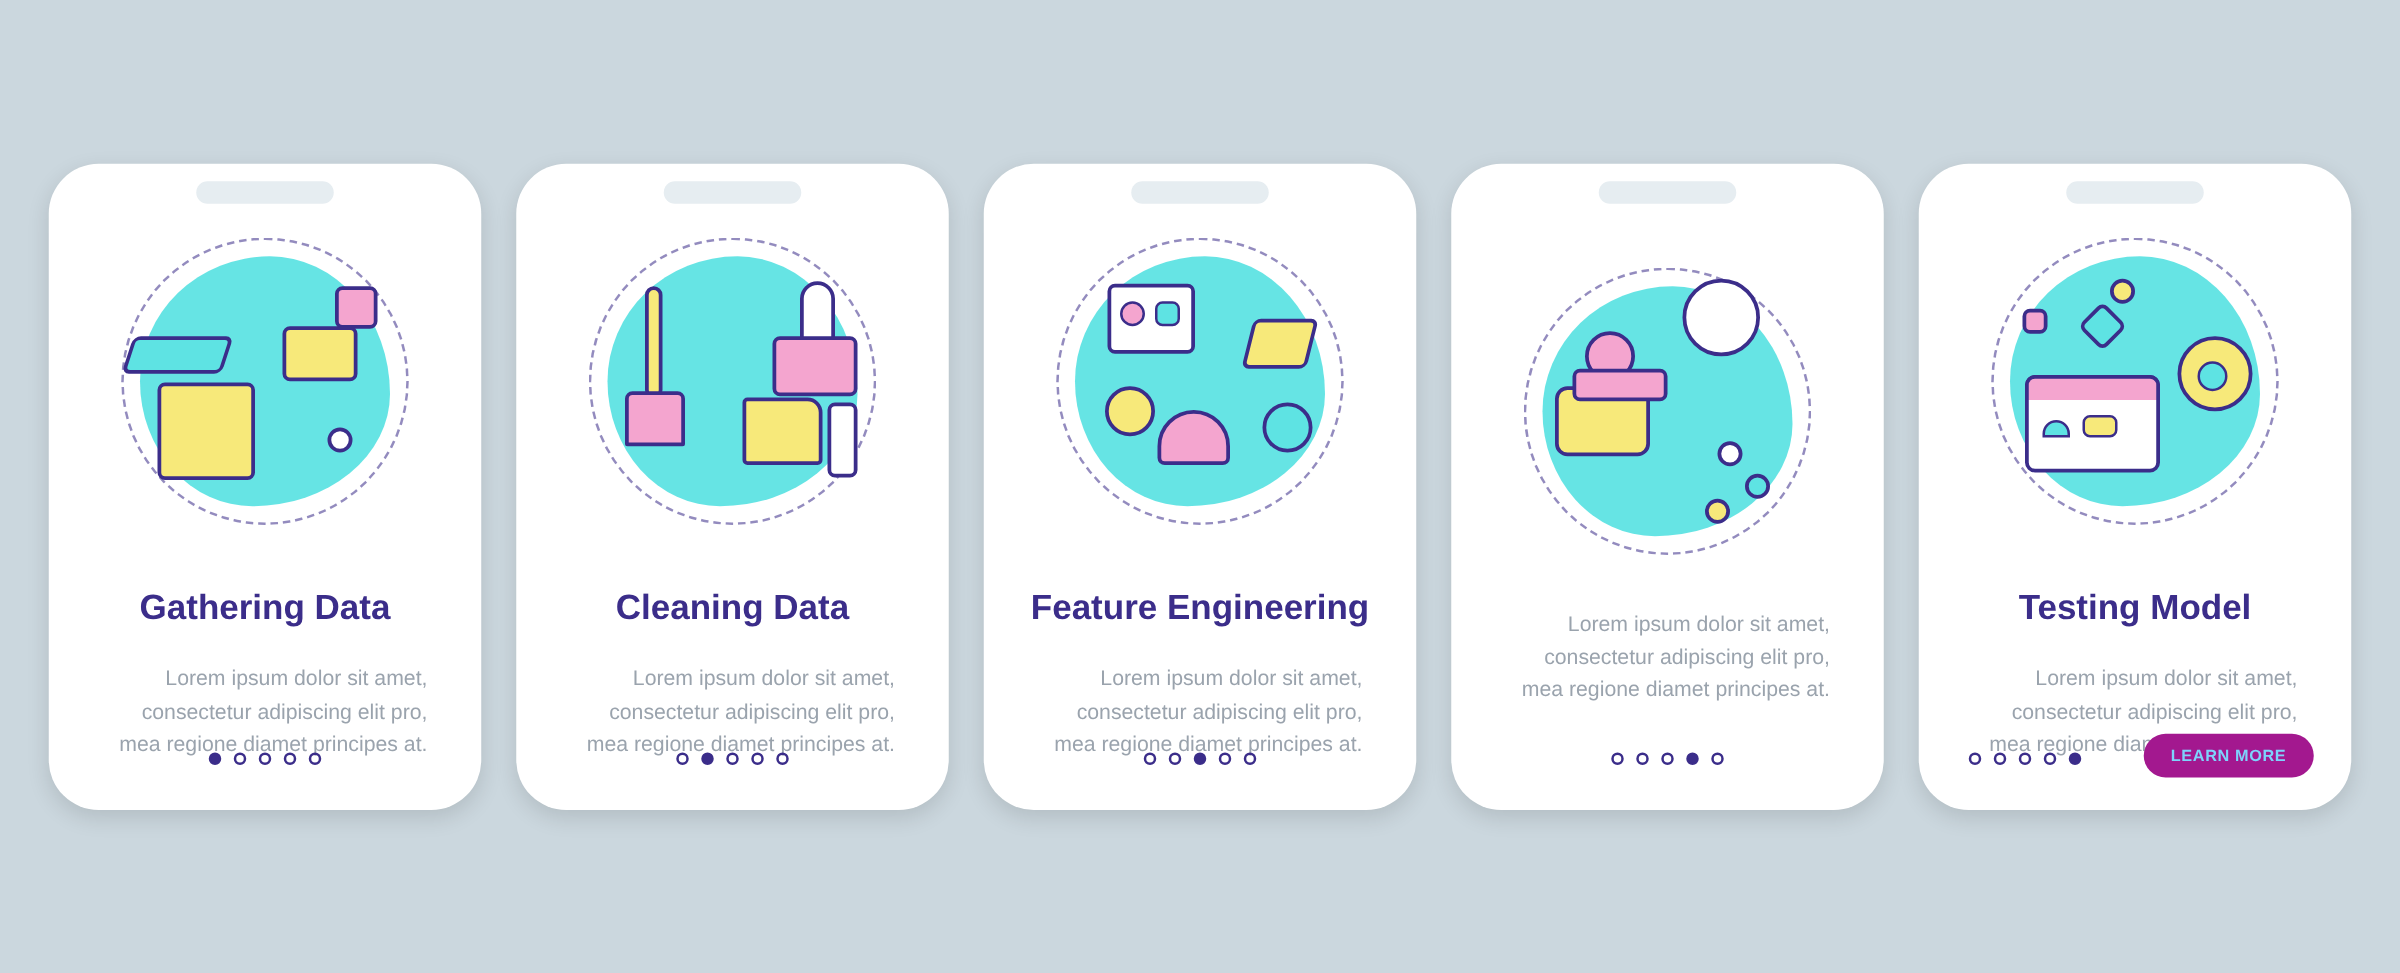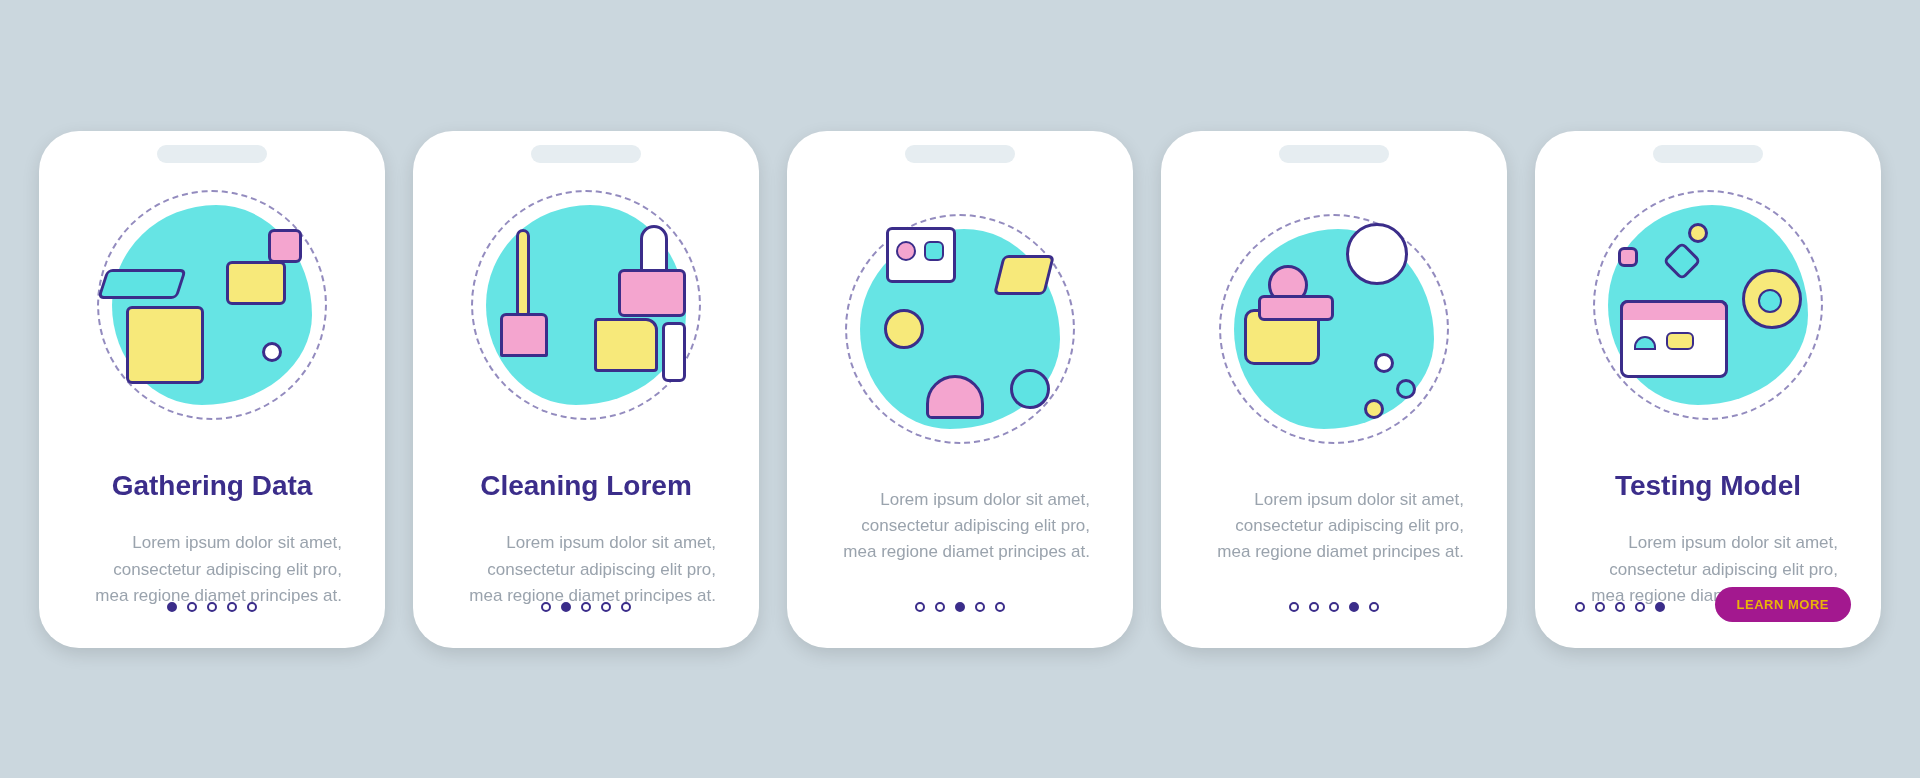--- a/index.html
+++ b/index.html
@@ -106,21 +106,21 @@
   }
   .phone.last .dots {
     left: 40px;
     transform: none;
   }
   .cta {
     position: absolute;
     bottom: 26px;
     right: 30px;
     background: #a3188f;
-    color: #eab308;
+    color: #7dd3fc;
     font-weight: 700;
     font-size: 13px;
     letter-spacing: 0.5px;
     padding: 10px 22px;
     border-radius: 22px;
     border: none;
     cursor: pointer;
   }
   
   .sq { width:34px; height:34px; }
@@ -155,21 +155,21 @@
   <div class="illus">
     <div class="blob"></div>
       <div class="ring"></div>
     <div class="deco fill-yellow" style="top:30px;left:60px;width:14px;height:90px;border-radius:8px"></div>
     <div class="deco fill-pink" style="top:114px;left:44px;width:48px;height:44px;border-radius:6px 6px 2px 2px"></div>
     <div class="deco fill-white" style="top:26px;right:48px;width:28px;height:70px;border-radius:14px"></div>
     <div class="deco fill-pink" style="top:70px;right:30px;width:68px;height:48px"></div>
     <div class="deco fill-yellow" style="bottom:40px;right:58px;width:64px;height:54px;border-radius:4px 12px 4px 4px"></div>
     <div class="deco fill-white" style="bottom:30px;right:30px;width:24px;height:60px;border-radius:6px"></div>
   </div>
-  <div class="title">Cleaning Lorem</div>
+  <div class="title">Cleaning Data</div>
   <div class="desc">Lorem ipsum dolor sit amet, consectetur adipiscing elit pro, mea regione diamet principes at.</div>
   <div class="dots">
     <span class="dot"></span>
     <span class="dot active"></span>
     <span class="dot"></span>
     <span class="dot"></span>
     <span class="dot"></span>
   </div>
 </div>
 
@@ -178,20 +178,21 @@
     <div class="blob"></div>
       <div class="ring"></div>
     <div class="deco fill-white" style="top:28px;left:56px;width:70px;height:56px"></div>
     <div class="deco fill-pink sm circ" style="top:42px;left:66px;border-width:2px"></div>
     <div class="deco fill-teal sm" style="top:42px;left:94px;border-width:2px"></div>
     <div class="deco fill-yellow" style="top:56px;right:40px;width:52px;height:40px;transform:skewX(-14deg)"></div>
     <div class="deco fill-yellow circ" style="top:110px;left:54px;width:40px;height:40px"></div>
     <div class="deco fill-pink" style="bottom:40px;left:96px;width:58px;height:44px;border-radius:30px 30px 6px 6px"></div>
     <div class="deco fill-teal circ" style="bottom:50px;right:40px;width:40px;height:40px"></div>
   </div>
+  <div class="title">Feature Engineering</div>
   <div class="desc">Lorem ipsum dolor sit amet, consectetur adipiscing elit pro, mea regione diamet principes at.</div>
   <div class="dots">
     <span class="dot"></span>
     <span class="dot"></span>
     <span class="dot active"></span>
     <span class="dot"></span>
     <span class="dot"></span>
   </div>
 </div>
 

